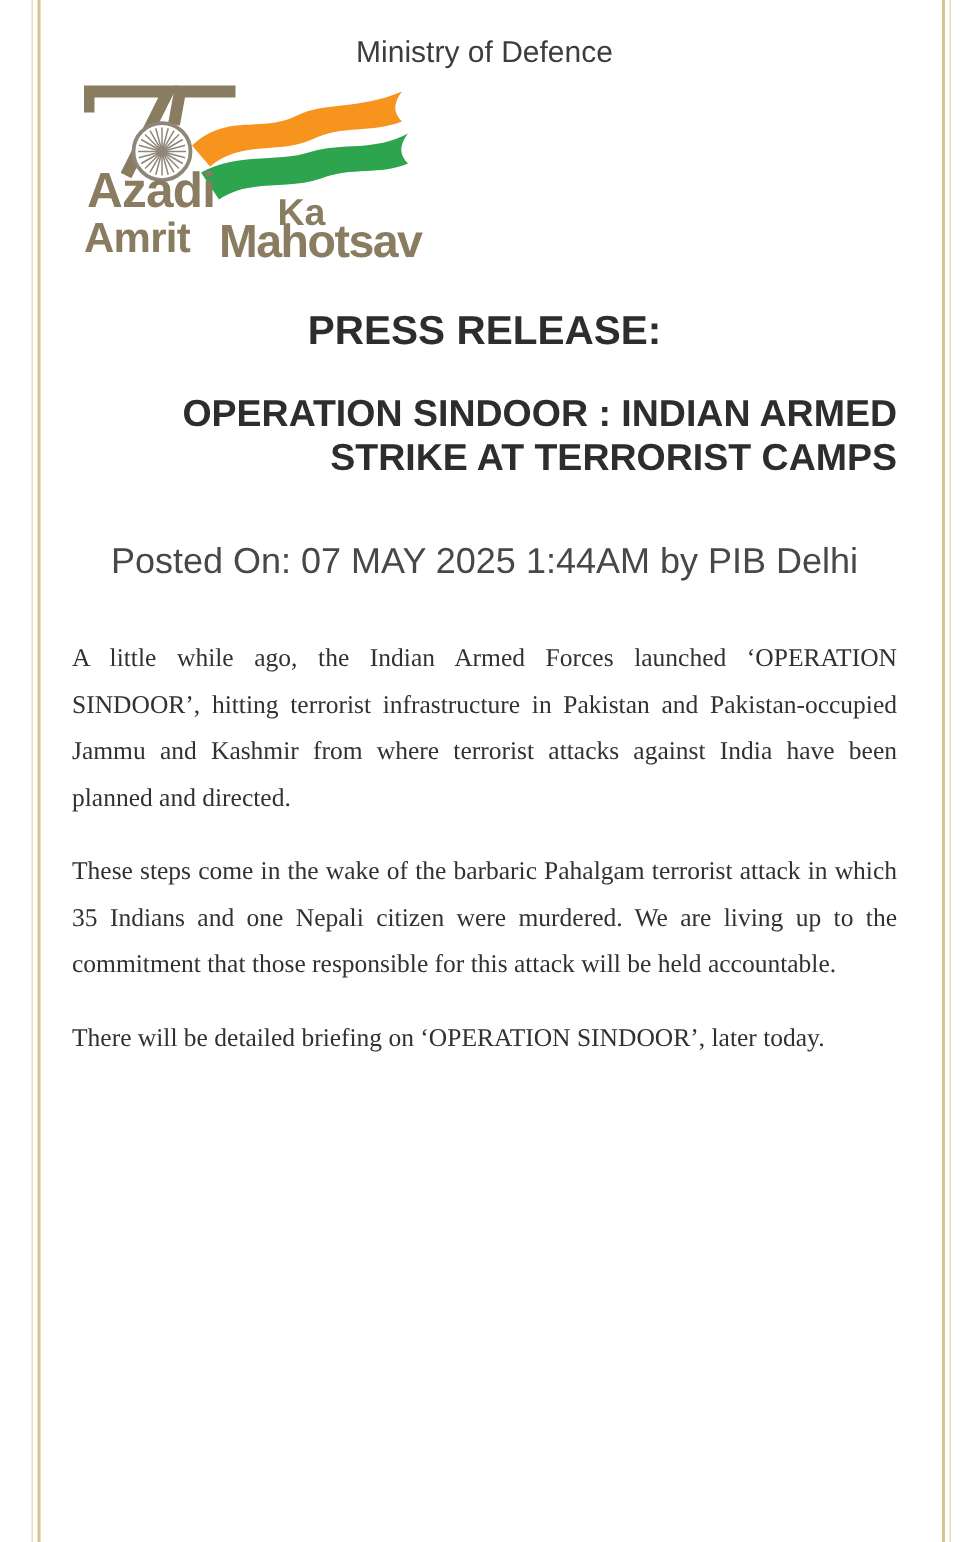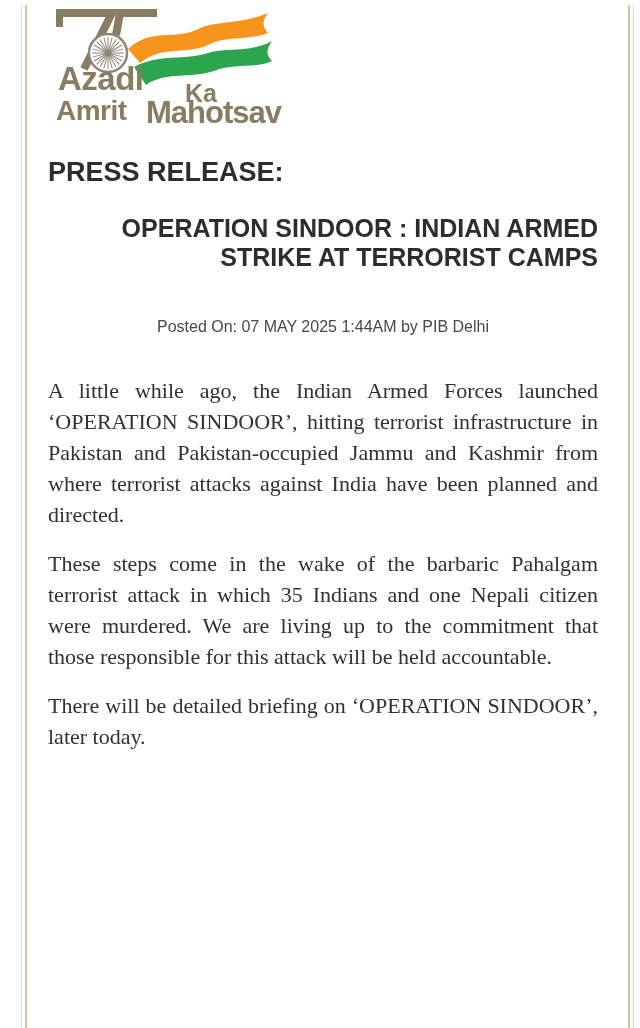--- a/index.html
+++ b/index.html
@@ -38,63 +38,64 @@
   .logo {
     display: block;
     margin: 5px 0 0 8px;
   }
   .logo text {
     font-family: "Liberation Sans", sans-serif;
     font-weight: bold;
   }
   .press-release-heading {
     margin-top: 30px;
-    text-align: left;
+    text-align: center;
     font-size: 27px;
     line-height: 30px;
     font-weight: bold;
     color: #2d2d2d;
   }
   .release-title {
     margin-top: 27px;
     text-align: right;
     font-size: 25px;
     line-height: 29px;
     font-weight: bold;
     color: #2d2d2d;
   }
   .posted-on {
     margin-top: 43px;
     text-align: center;
-    font-size: 16px;
+    font-size: 24px;
     line-height: 24px;
     color: #484848;
   }
   .article {
     margin-top: 36px;
     font-family: "Liberation Serif", serif;
-    font-size: 22px;
+    font-size: 17px;
     line-height: 31px;
     text-align: justify;
     color: #313131;
   }
   .article p {
     margin: 18px 0 0 0;
   }
   .article p:first-child {
     margin-top: 0;
   }
 </style>
 </head>
 <body>
 
 <div class="outer-frame">
   <div class="inner-frame">
     <div class="content">
 
+      <div class="ministry">Ministry of Defence</div>
 
       <svg class="logo" width="235" height="122" viewBox="0 0 235 122" xmlns="http://www.w3.org/2000/svg">
 
         <g stroke="#8a7c61" stroke-width="8" fill="none">
           <path d="M3,22 V8 H56 L28,64"></path>
           <path d="M60,30 L64,8 H101"></path>
         </g>
 
         <g>
           <circle cx="52" cy="48" r="19" fill="#ffffff" stroke="#8e8678" stroke-width="2.5"></circle>

